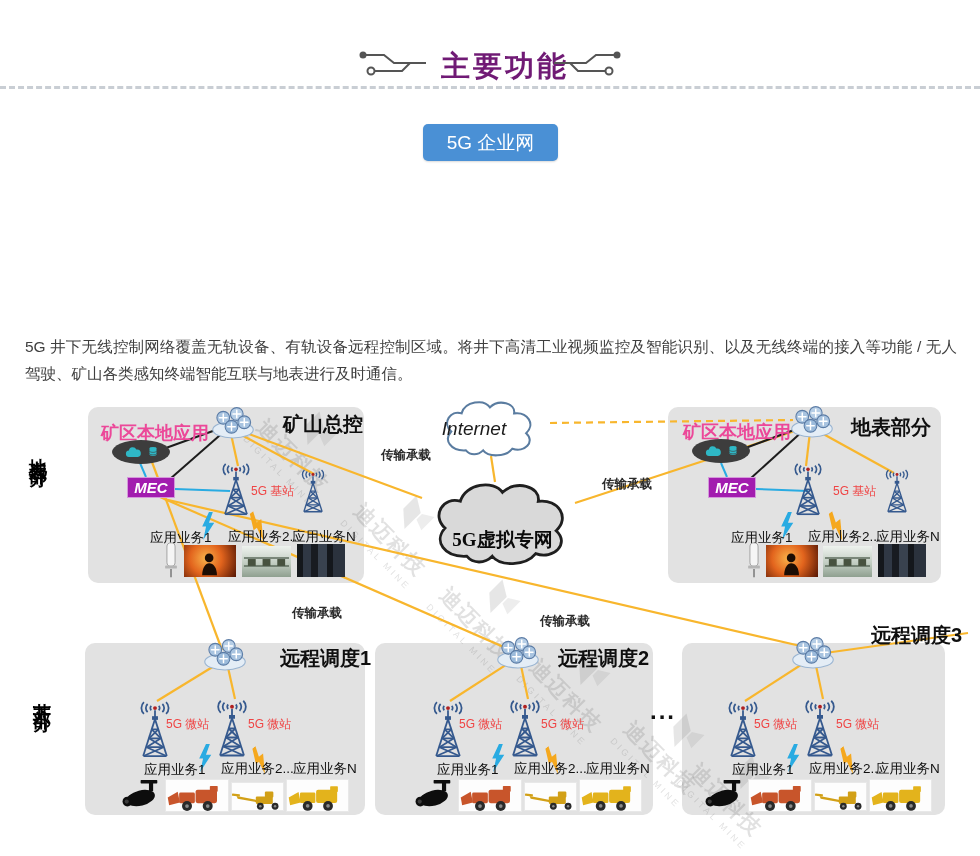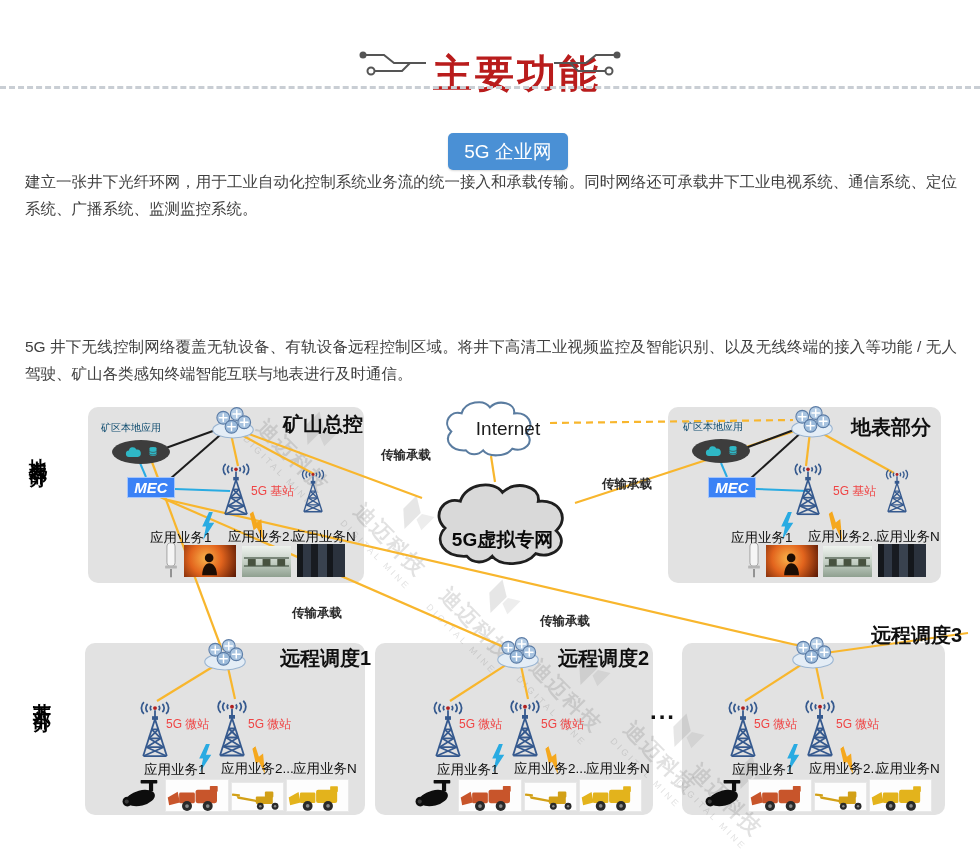--- a/index.html
+++ b/index.html
@@ -1,33 +1,33 @@
 <!DOCTYPE html>
 <html><head>
 <meta charset="utf-8">
 <style>
   html,body{margin:0;padding:0;background:#fff;}
   .page{position:relative;width:980px;height:856px;background:#fff;overflow:hidden;
         font-family:"Liberation Sans","DejaVu Sans",sans-serif;color:#3c3c3c;}
   .abs{position:absolute;}
   
-  .sec-title{font-size:39px;font-weight:bold;color:#b91c1c;letter-spacing:3px;}
+  .sec-title{font-size:29px;font-weight:bold;color:#701a75;letter-spacing:3px;margin-left:8px;}
   .dashed-rule{height:0;border-top:3px dashed #c9ced4;width:100%;}
   .badge{background:#4a90d5;color:#fff;font-size:19px;text-align:center;
          line-height:37px;border-radius:5px;box-shadow:0 1px 2px rgba(0,0,0,.15);cursor:pointer;}
   .para{font-size:15.5px;line-height:27px;color:#3f3f3f;text-align:justify;}
   
   .gbox{background:#e2e2e2;border-radius:10px;}
   .box-title{font-size:20px;font-weight:bold;color:#0f0f0f;white-space:nowrap;}
-  .lbl{font-size:10px;font-weight:normal;color:#0c4a6e;white-space:nowrap;}
+  .lbl{font-size:18px;font-weight:bold;color:#ec4899;white-space:nowrap;}
   .svc{font-size:13.5px;color:#101010;white-space:nowrap;}
   .station-lbl{font-size:12px;color:#ef4444;white-space:nowrap;}
   .trans-lbl{font-size:12.5px;font-weight:bold;color:#2b2b2b;white-space:nowrap;}
   .vside{writing-mode:vertical-rl;text-orientation:upright;font-size:18px;font-weight:bold;color:#000;letter-spacing:4px;}
-  .mec{background:#3b82f6;color:#fff;font-weight:bold;font-style:italic;font-size:15px;
+  .mec{background:#a21caf;color:#fff;font-weight:bold;font-style:italic;font-size:15px;
        text-align:center;box-shadow:inset 0 0 0 1px rgba(255,255,255,.55);}
   .pill{background:#3d3d3d;border-radius:50%;display:flex;align-items:center;justify-content:center;gap:6px;color:#2fb8c6;}
   .cloud-text{font-size:19px;color:#1c1c1c;text-align:center;white-space:nowrap;}
   .core-text{font-size:19px;font-weight:bold;color:#0a0a0a;text-align:center;white-space:nowrap;}
   .dots{font-size:24px;font-weight:bold;color:#111;letter-spacing:2px;}
   .tile{display:flex;align-items:flex-end;justify-content:center;overflow:hidden;}
   .tile-white{background:#fdfdfd;box-shadow:0 0 0 1px #e8e8e8 inset;}
   .tile-fire{background:radial-gradient(circle at 42% 42%,#f9b24a 0%,#e2641d 45%,#551604 100%);}
   .tile-shop{background:linear-gradient(180deg,#eef2ee 0%,#c2cdc2 55%,#8fa090 100%);}
   .tile-server{background:linear-gradient(90deg,#14171c 0 12%,#303845 12% 30%,#181b21 30% 44%,#39424f 44% 62%,#14171c 62% 76%,#2b323d 76% 100%);}
@@ -183,23 +183,22 @@
     <g transform="translate(70,0) scale(-1,1)">
       <circle cx="5" cy="7" r="3.5" fill="#555"></circle>
       <path d="M8,7 H26 L36,15 H68" stroke="#555" stroke-width="2" fill="none"></path>
       <circle cx="13" cy="23" r="3.5" fill="none" stroke="#555" stroke-width="2"></circle>
       <path d="M17,23 H44 L52,15" stroke="#555" stroke-width="2" fill="none"></path>
     </g>
   </svg>
 
   <div class="abs dashed-rule" style="left:0;top:86px;width:980px;"></div>
 
-  <div class="abs badge" style="left:423px;top:133px;width:120px;height:37px;margin-left:25px;">5G 企业网</div>
-
-  <div class="abs para" style="left:25px;top:168px;width:932px;">建立一张井下光纤环网，用于工业自动化控制系统业务流的统一接入和承载传输。同时网络还可承载井下工业电视系统、通信系统、定位系统、广播系统、监测监控系统。</div>
+  <div class="abs badge" style="left:423px;top:124px;width:135px;height:37px;">5G 企业网</div>
+
   <div class="abs para" style="left:25px;top:333px;width:932px;">5G 井下无线控制网络覆盖无轨设备、有轨设备远程控制区域。将井下高清工业视频监控及智能识别、以及无线终端的接入等功能 / 无人驾驶、矿山各类感知终端智能互联与地表进行及时通信。</div>
 
   <div class="abs vside" style="left:26px;top:443px;">地表部分</div>
   <div class="abs vside" style="left:30px;top:688px;">井下部分</div>
 
   <div class="abs gbox" style="left:88px;top:407px;width:276px;height:176px;"></div>
   <div class="abs gbox" style="left:668px;top:407px;width:273px;height:176px;"></div>
   <div class="abs gbox" style="left:85px;top:643px;width:280px;height:172px;"></div>
   <div class="abs gbox" style="left:375px;top:643px;width:278px;height:172px;"></div>
   <div class="abs gbox" style="left:682px;top:643px;width:263px;height:172px;"></div>
@@ -283,26 +282,26 @@
   </svg>
 
   <div class="abs trans-lbl" style="left:381px;top:447px;">传输承载</div>
   <div class="abs trans-lbl" style="left:602px;top:476px;">传输承载</div>
   <div class="abs trans-lbl" style="left:292px;top:605px;">传输承载</div>
   <div class="abs trans-lbl" style="left:540px;top:613px;">传输承载</div>
 
   <svg class="abs icon" style="left:430px;top:397px" width="120" height="62" viewBox="0 0 120 72">
     <use href="#sym-cloud" fill="#ffffff" stroke="#5a7ca0" stroke-width="2.4"></use>
   </svg>
-  <div class="abs cloud-text" style="left:448px;top:418px;width:120px;">Internet</div>
+  <div class="abs cloud-text" style="left:414px;top:418px;width:120px;font-style:italic;">Internet</div>
 
   <svg class="abs icon" style="left:415px;top:477px" width="175" height="92" viewBox="0 0 120 72">
     <use href="#sym-cloud" fill="#d9d9d9" stroke="#1f1f1f" stroke-width="2.2"></use>
   </svg>
-  <div class="abs core-text" style="left:415px;top:527px;width:175px;">5G虚拟专网</div>
+  <div class="abs core-text" style="left:415px;top:527px;width:175px;font-family:Liberation Serif, serif;">5G虚拟专网</div>
 
   <div class="abs box-title" style="left:283px;top:411px;">矿山总控</div>
   <div class="abs lbl" style="left:101px;top:421px;">矿区本地应用</div>
   <div class="abs pill" style="left:112px;top:440px;width:58px;height:24px;">
     <svg class="icon" width="17" height="12" viewBox="0 0 24 16">
         <use href="#sym-cloudicon"></use>
       </svg>
     <svg class="icon" width="10" height="12" viewBox="0 0 20 22">
         <use href="#sym-db"></use>
       </svg>

